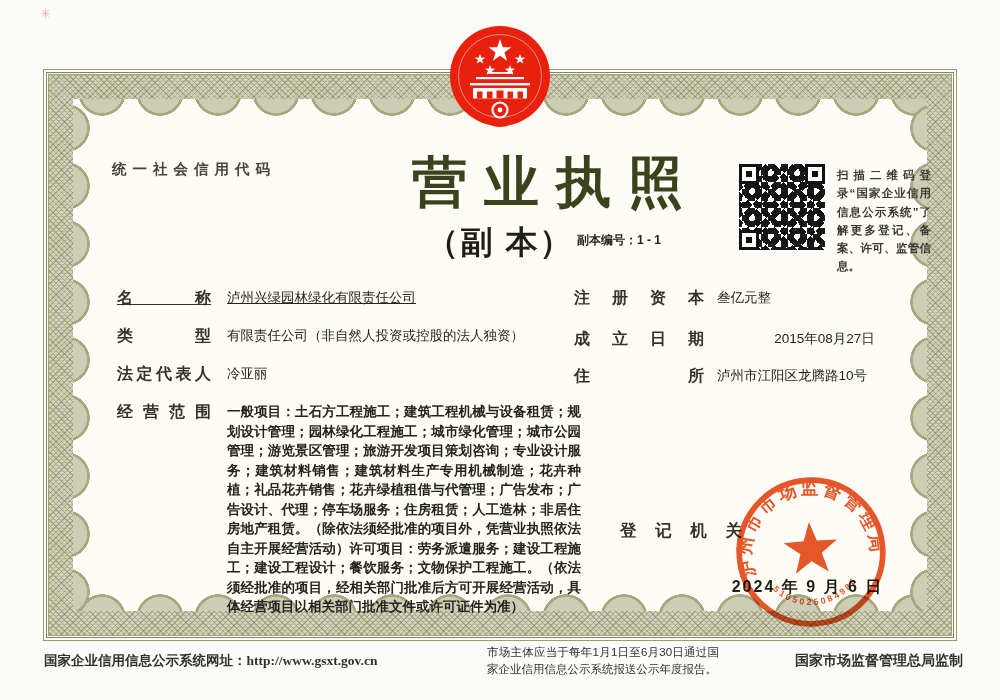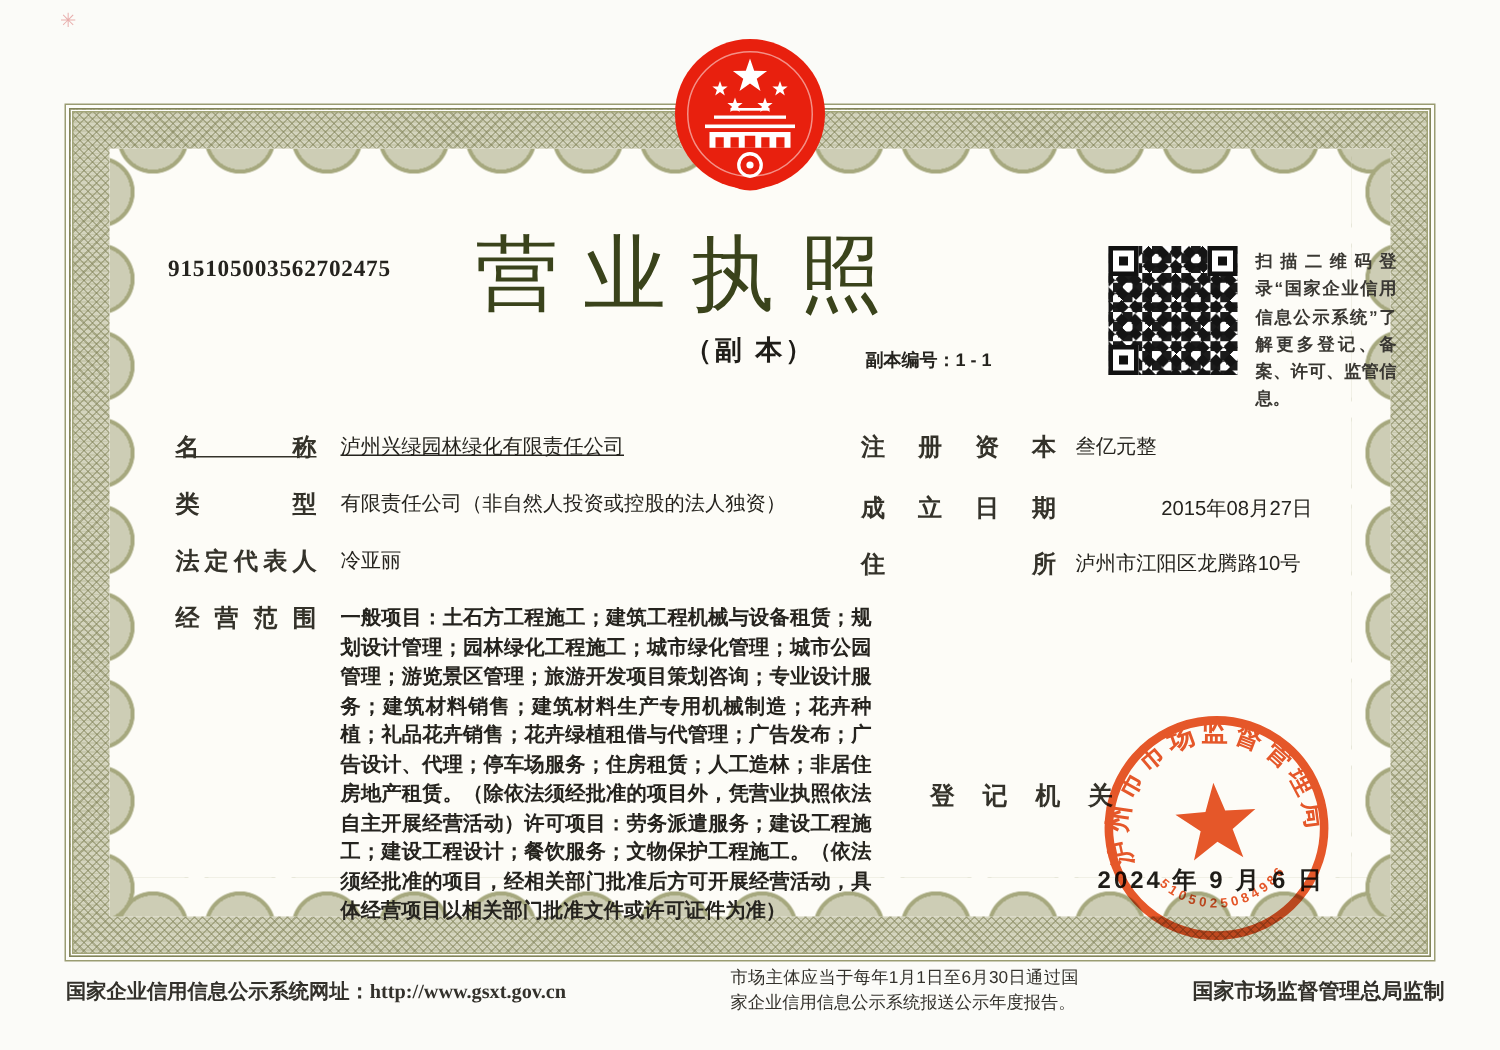--- a/index.html
+++ b/index.html
@@ -57,25 +57,25 @@
 
   
   .emblem { position:absolute; left:443px; top:20px; width:114px; height:126px; z-index:5; }
 
   
   .credit-block { position:absolute; left:112px; top:160px; width:230px; }
   .credit-label { font-size:14.5px; letter-spacing:6px; color:#474538; font-weight:600; white-space:nowrap; }
   .credit-code  { margin-top:11px; font-size:15.5px; letter-spacing:.5px; color:#25231e;
                   font-family:"Liberation Serif","DejaVu Serif",serif; font-weight:600; }
 
-  .title { position:absolute; left:300px; top:146px; width:400px; text-align:left;
-           font-size:55px; font-weight:400; color:#3a431b; letter-spacing:17px; text-indent:17px;
+  .title { position:absolute; left:300px; top:146px; width:400px; text-align:right;
+           font-size:55px; font-weight:700; color:#3a431b; letter-spacing:17px; text-indent:17px;
            white-space:nowrap; }
   .subtitle { position:absolute; left:400px; top:221px; width:200px; text-align:center;
-              font-size:18px; font-weight:700; color:#1f1d18; letter-spacing:2px; white-space:nowrap; }
+              font-size:32px; font-weight:700; color:#1f1d18; letter-spacing:2px; white-space:nowrap; }
   .copy-no { position:absolute; left:577px; top:232px; font-size:12px; color:#25231e; font-weight:600; white-space:nowrap; }
 
   
   .qr { position:absolute; left:739px; top:164px; width:86px; height:86px; background:#fff;
         background-image:
           repeating-conic-gradient(from 45deg, #141414 0% 25%, rgba(0,0,0,0) 0% 50%),
           repeating-conic-gradient(#1b1b1b 0% 25%, #ffffff 0% 50%);
         background-size:9px 9px, 13px 13px;
         background-position:0 0, 3px 5px; }
   .qr .finder { position:absolute; width:20px; height:20px; border:3px solid #111; background:#fff; }
@@ -152,21 +152,21 @@
     <rect x="44" y="71.5" width="5.5" height="7" fill="#e8200e"></rect>
     <rect x="53.5" y="70.5" width="7" height="8" fill="#e8200e"></rect>
     <rect x="64.5" y="71.5" width="5.5" height="7" fill="#e8200e"></rect>
     <rect x="74.5" y="71.5" width="5.5" height="7" fill="#e8200e"></rect>
     <circle cx="57" cy="90" r="7.5" fill="none" stroke="#fff" stroke-width="2.2"></circle>
     <circle cx="57" cy="90" r="2.4" fill="#fff"></circle>
   </svg>
 </div>
 
 <div class="credit-block">
-  <div class="credit-code">915105003562702475</div>
+  <div class="credit-label">统一社会信用代码</div>
 </div>
 
 <div class="title">营业执照</div>
 <div class="subtitle">（副  本）</div>
 <div class="copy-no">副本编号：1 - 1</div>
 
 <div class="qr">
   <div class="finder f-tl"></div>
   <div class="finder f-tr"></div>
   <div class="finder f-bl"></div>

